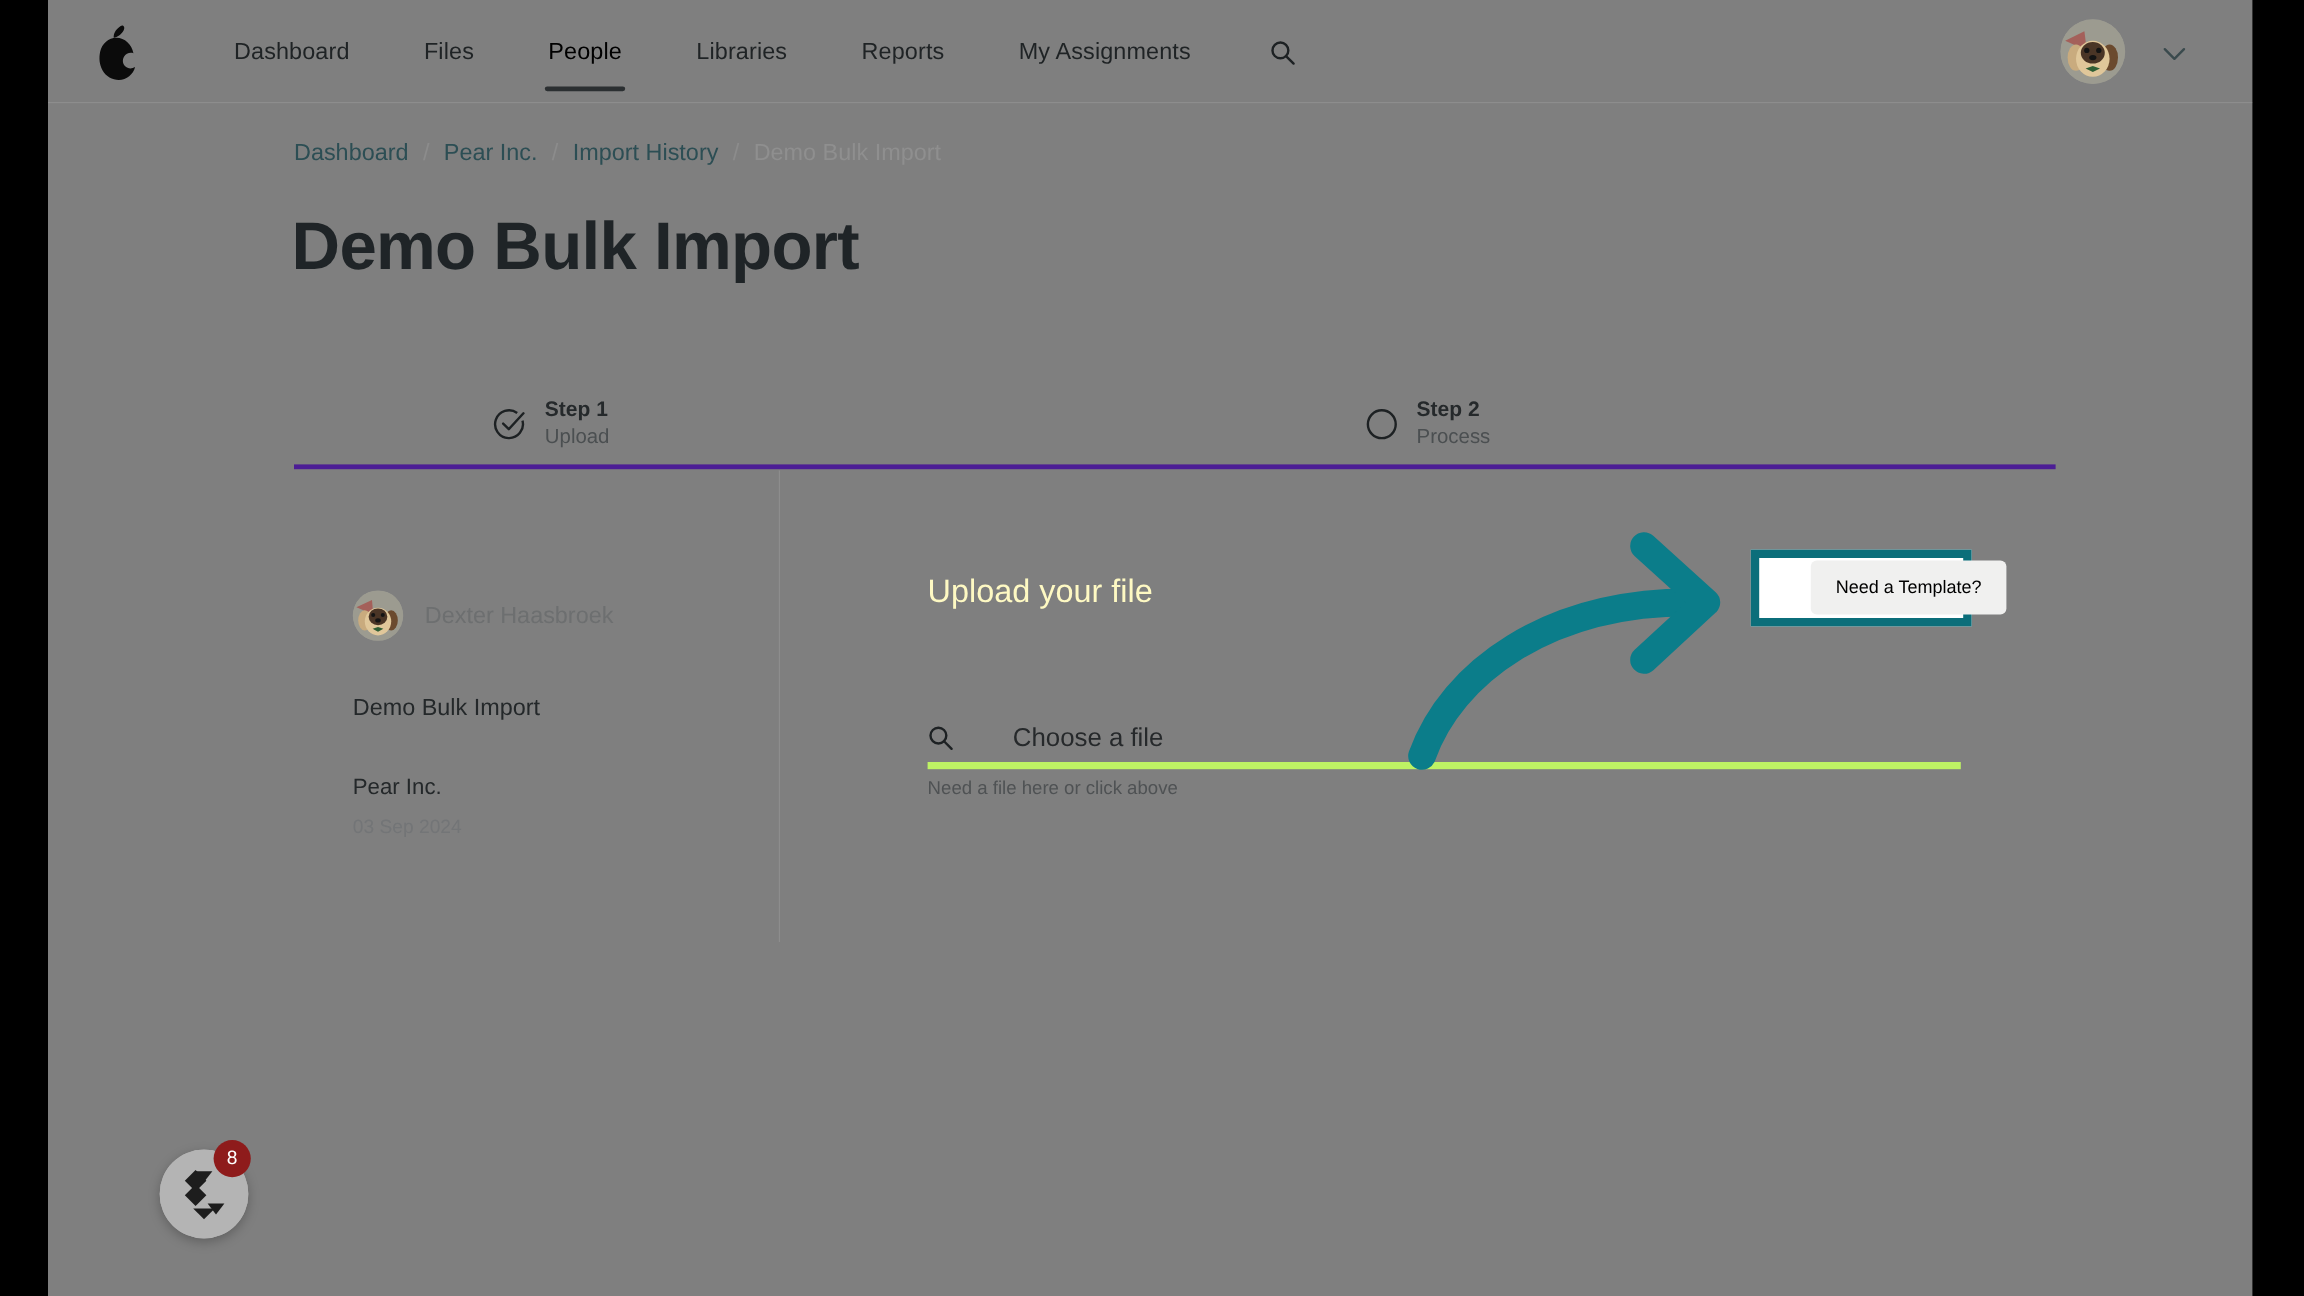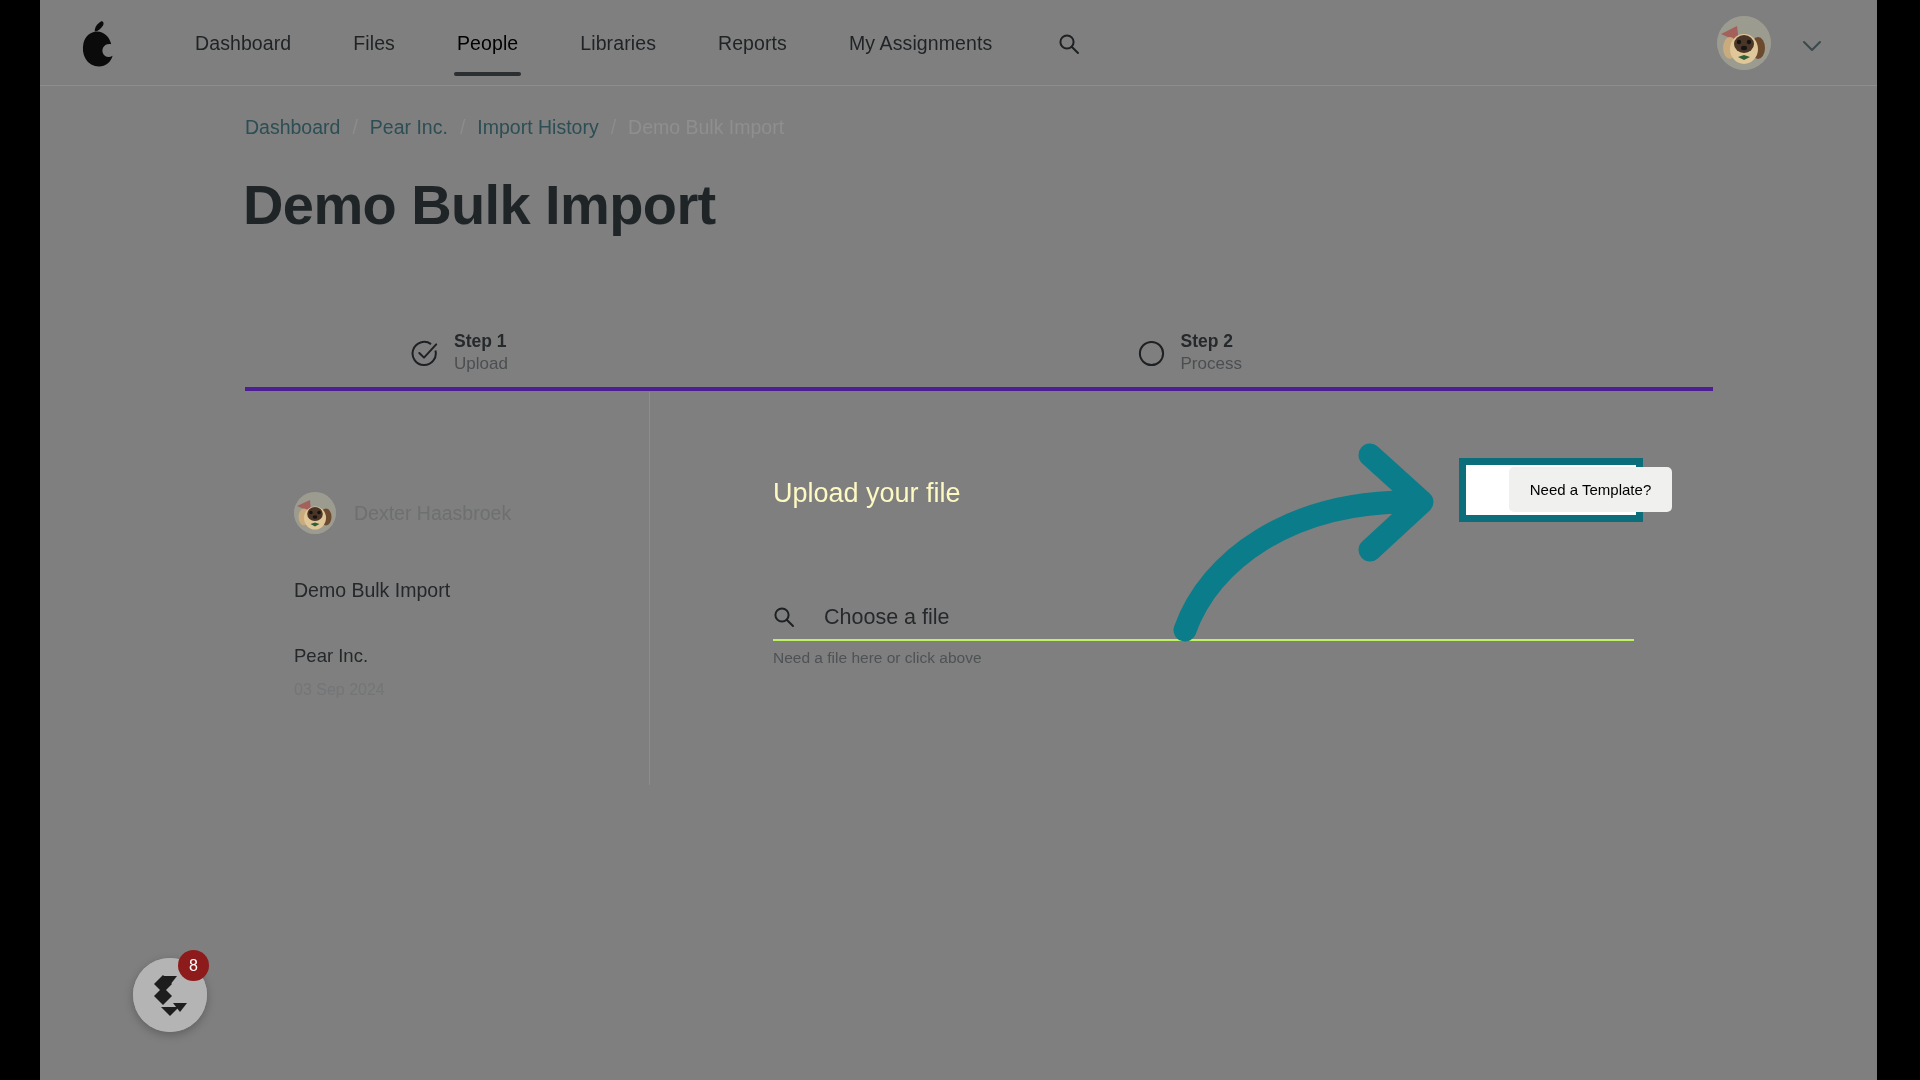--- a/index.html
+++ b/index.html
@@ -132,22 +132,22 @@
   .side-date { font-size: 16px; color: #737577; margin-top: 14px; }
 
   
   .upload-title {
     position: absolute; left: 733px; top: 478px;
     font-size: 27px; color: #fef9c3; text-align: center;
   }
   .file-field {
     position: absolute; left: 733px; top: 595px;
     width: 861px; height: 46px;
-    border-bottom: 2px solid #bef264;
-    display: flex; align-items: center; cursor: pointer;
+    border-bottom: 6px solid #bef264;
+    display: flex; align-items: center; cursor: pointer; gap: 20px;
   }
   .file-search-icon { width: 22px; height: 22px; margin-right: 29px; }
   .file-label { font-size: 21.5px; color: #26292b; }
   .file-hint {
     position: absolute; left: 733px; top: 649px;
     font-size: 15.5px; color: #4f5254;
   }
 
   
   .tpl-highlight {

